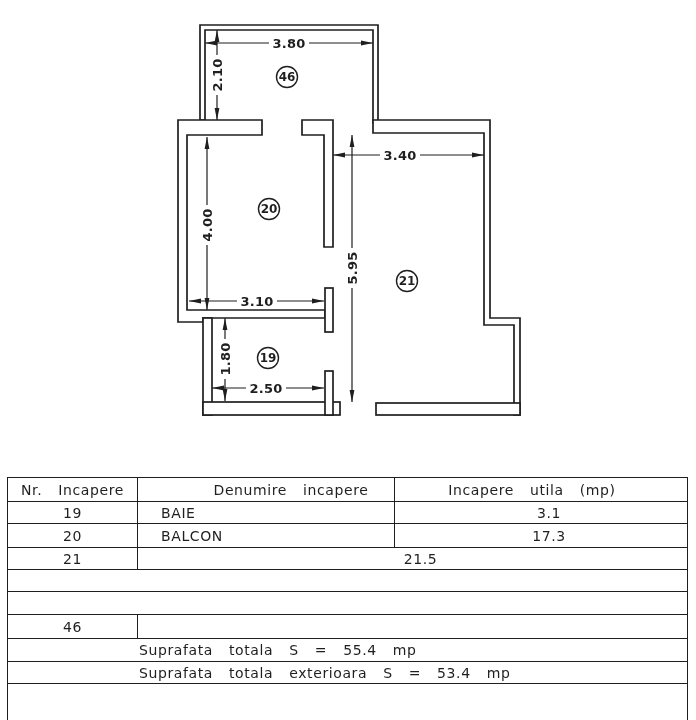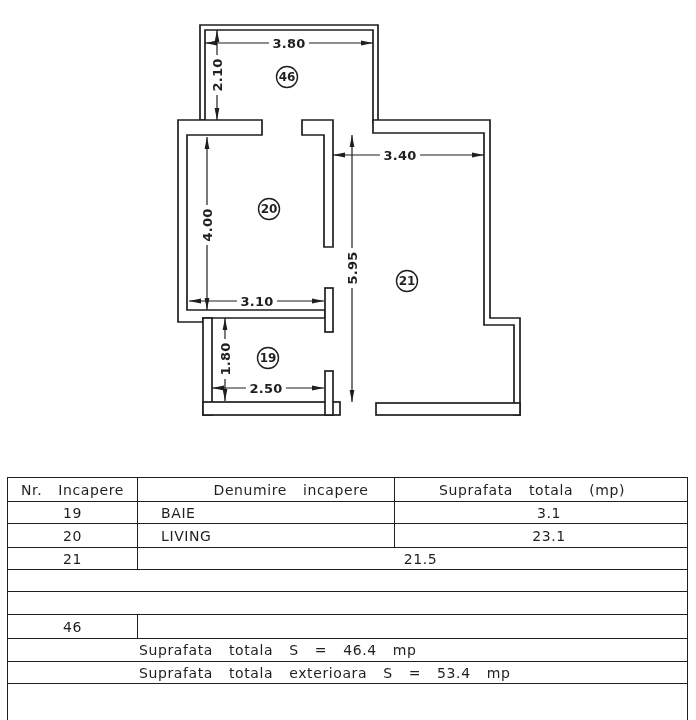--- a/index.html
+++ b/index.html
@@ -126,51 +126,51 @@
       <circle r="10.5"></circle>
       <text y="4.3">19</text>
     </g>
   </g>
 </svg>
 
 <div class="tbl">
   <div class="tr h24">
     <div class="td c1">Nr. Incapere</div>
     <div class="h2x">Denumire incapere</div>
-    <div class="h3x">Suprafata totala (mp)</div>
+    <div class="h3x">Incapere utila (mp)</div>
   </div>
 
   <div class="tr h22">
     <div class="td c1">19</div>
     <div class="td c2">BAIE</div>
     <div class="td c3">3.1</div>
   </div>
 
   <div class="tr h24">
     <div class="td c1">20</div>
-    <div class="td c2">LIVING</div>
-    <div class="td c3">23.1</div>
+    <div class="td c2">BALCON</div>
+    <div class="td c3">17.3</div>
   </div>
 
   <div class="tr h22">
     <div class="td c1">21</div>
     <div class="td c3">21.5</div>
   </div>
 
   <div class="tr h22"></div>
 
 
   <div class="tr h23"></div>
 
   <div class="tr h24">
     <div class="td c1">46</div>
   </div>
 
   <div class="tr h23">
-    <div class="spantext">Suprafata totala S = 46.4 mp</div>
+    <div class="spantext">Suprafata totala S = 55.4 mp</div>
   </div>
 
   <div class="tr h22">
     <div class="spantext">Suprafata totala exterioara S = 53.4 mp</div>
   </div>
 
   <div class="tr tail"></div>
 </div>
 
 </body></html>

